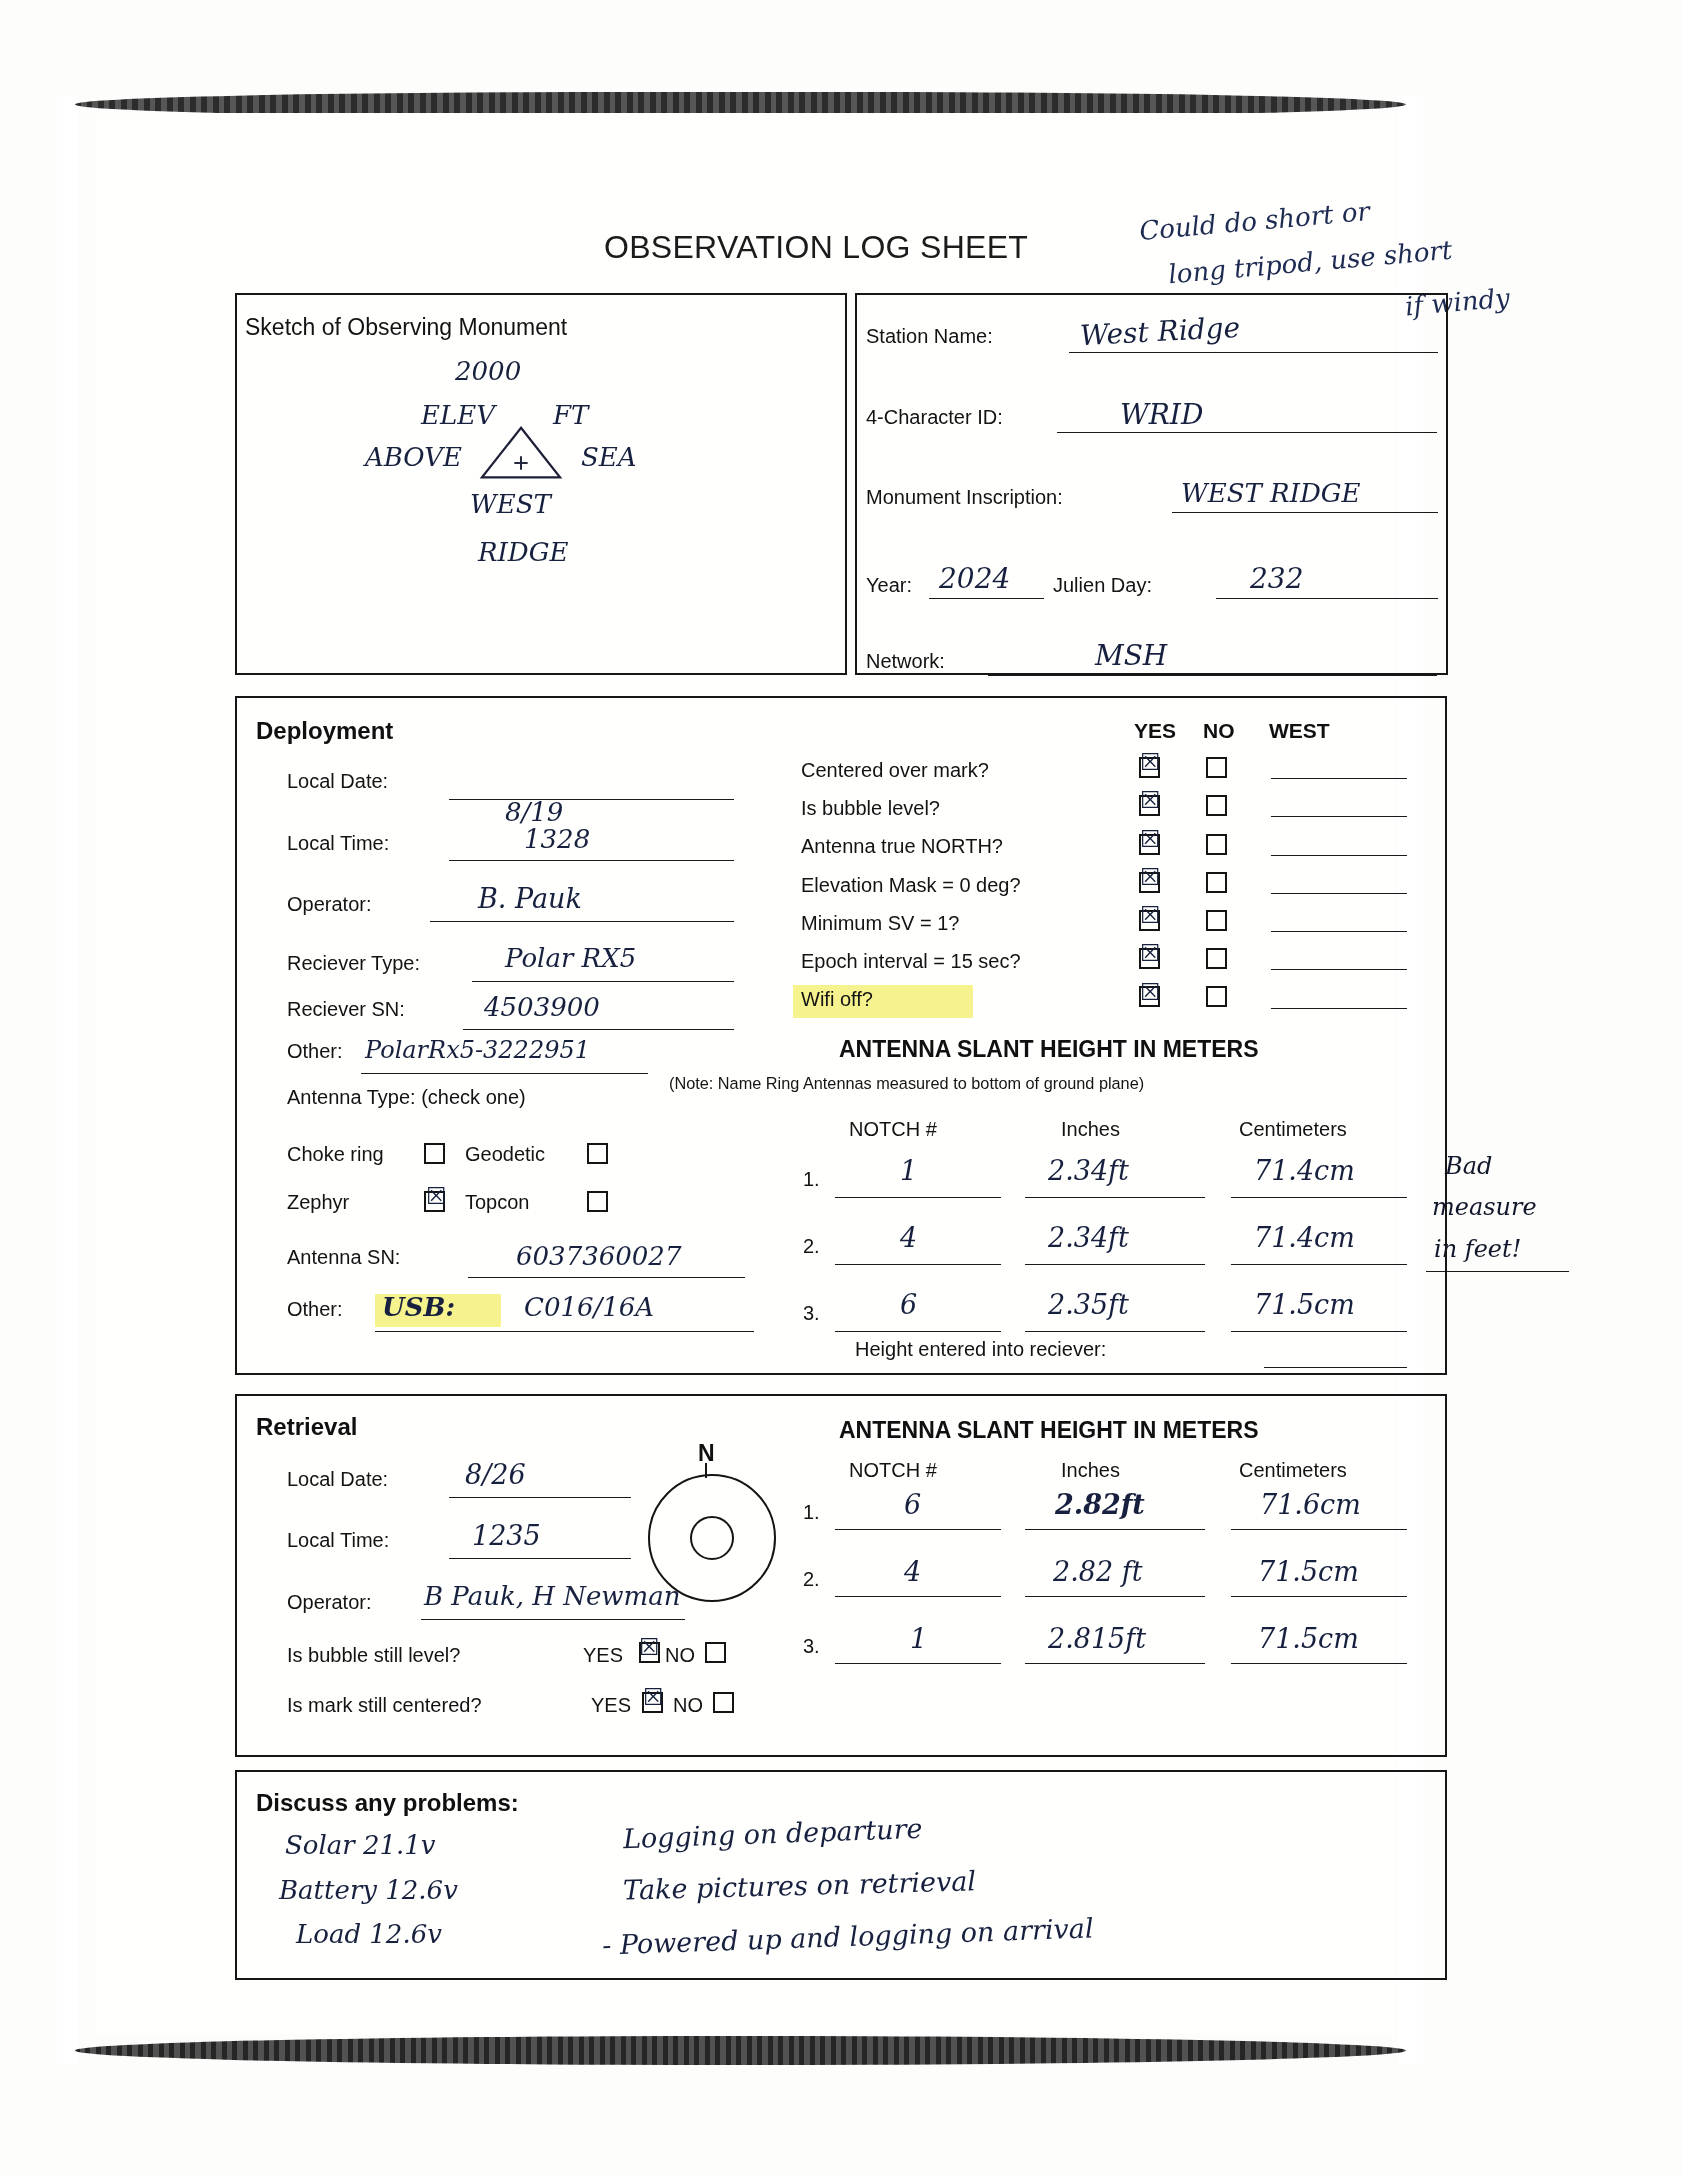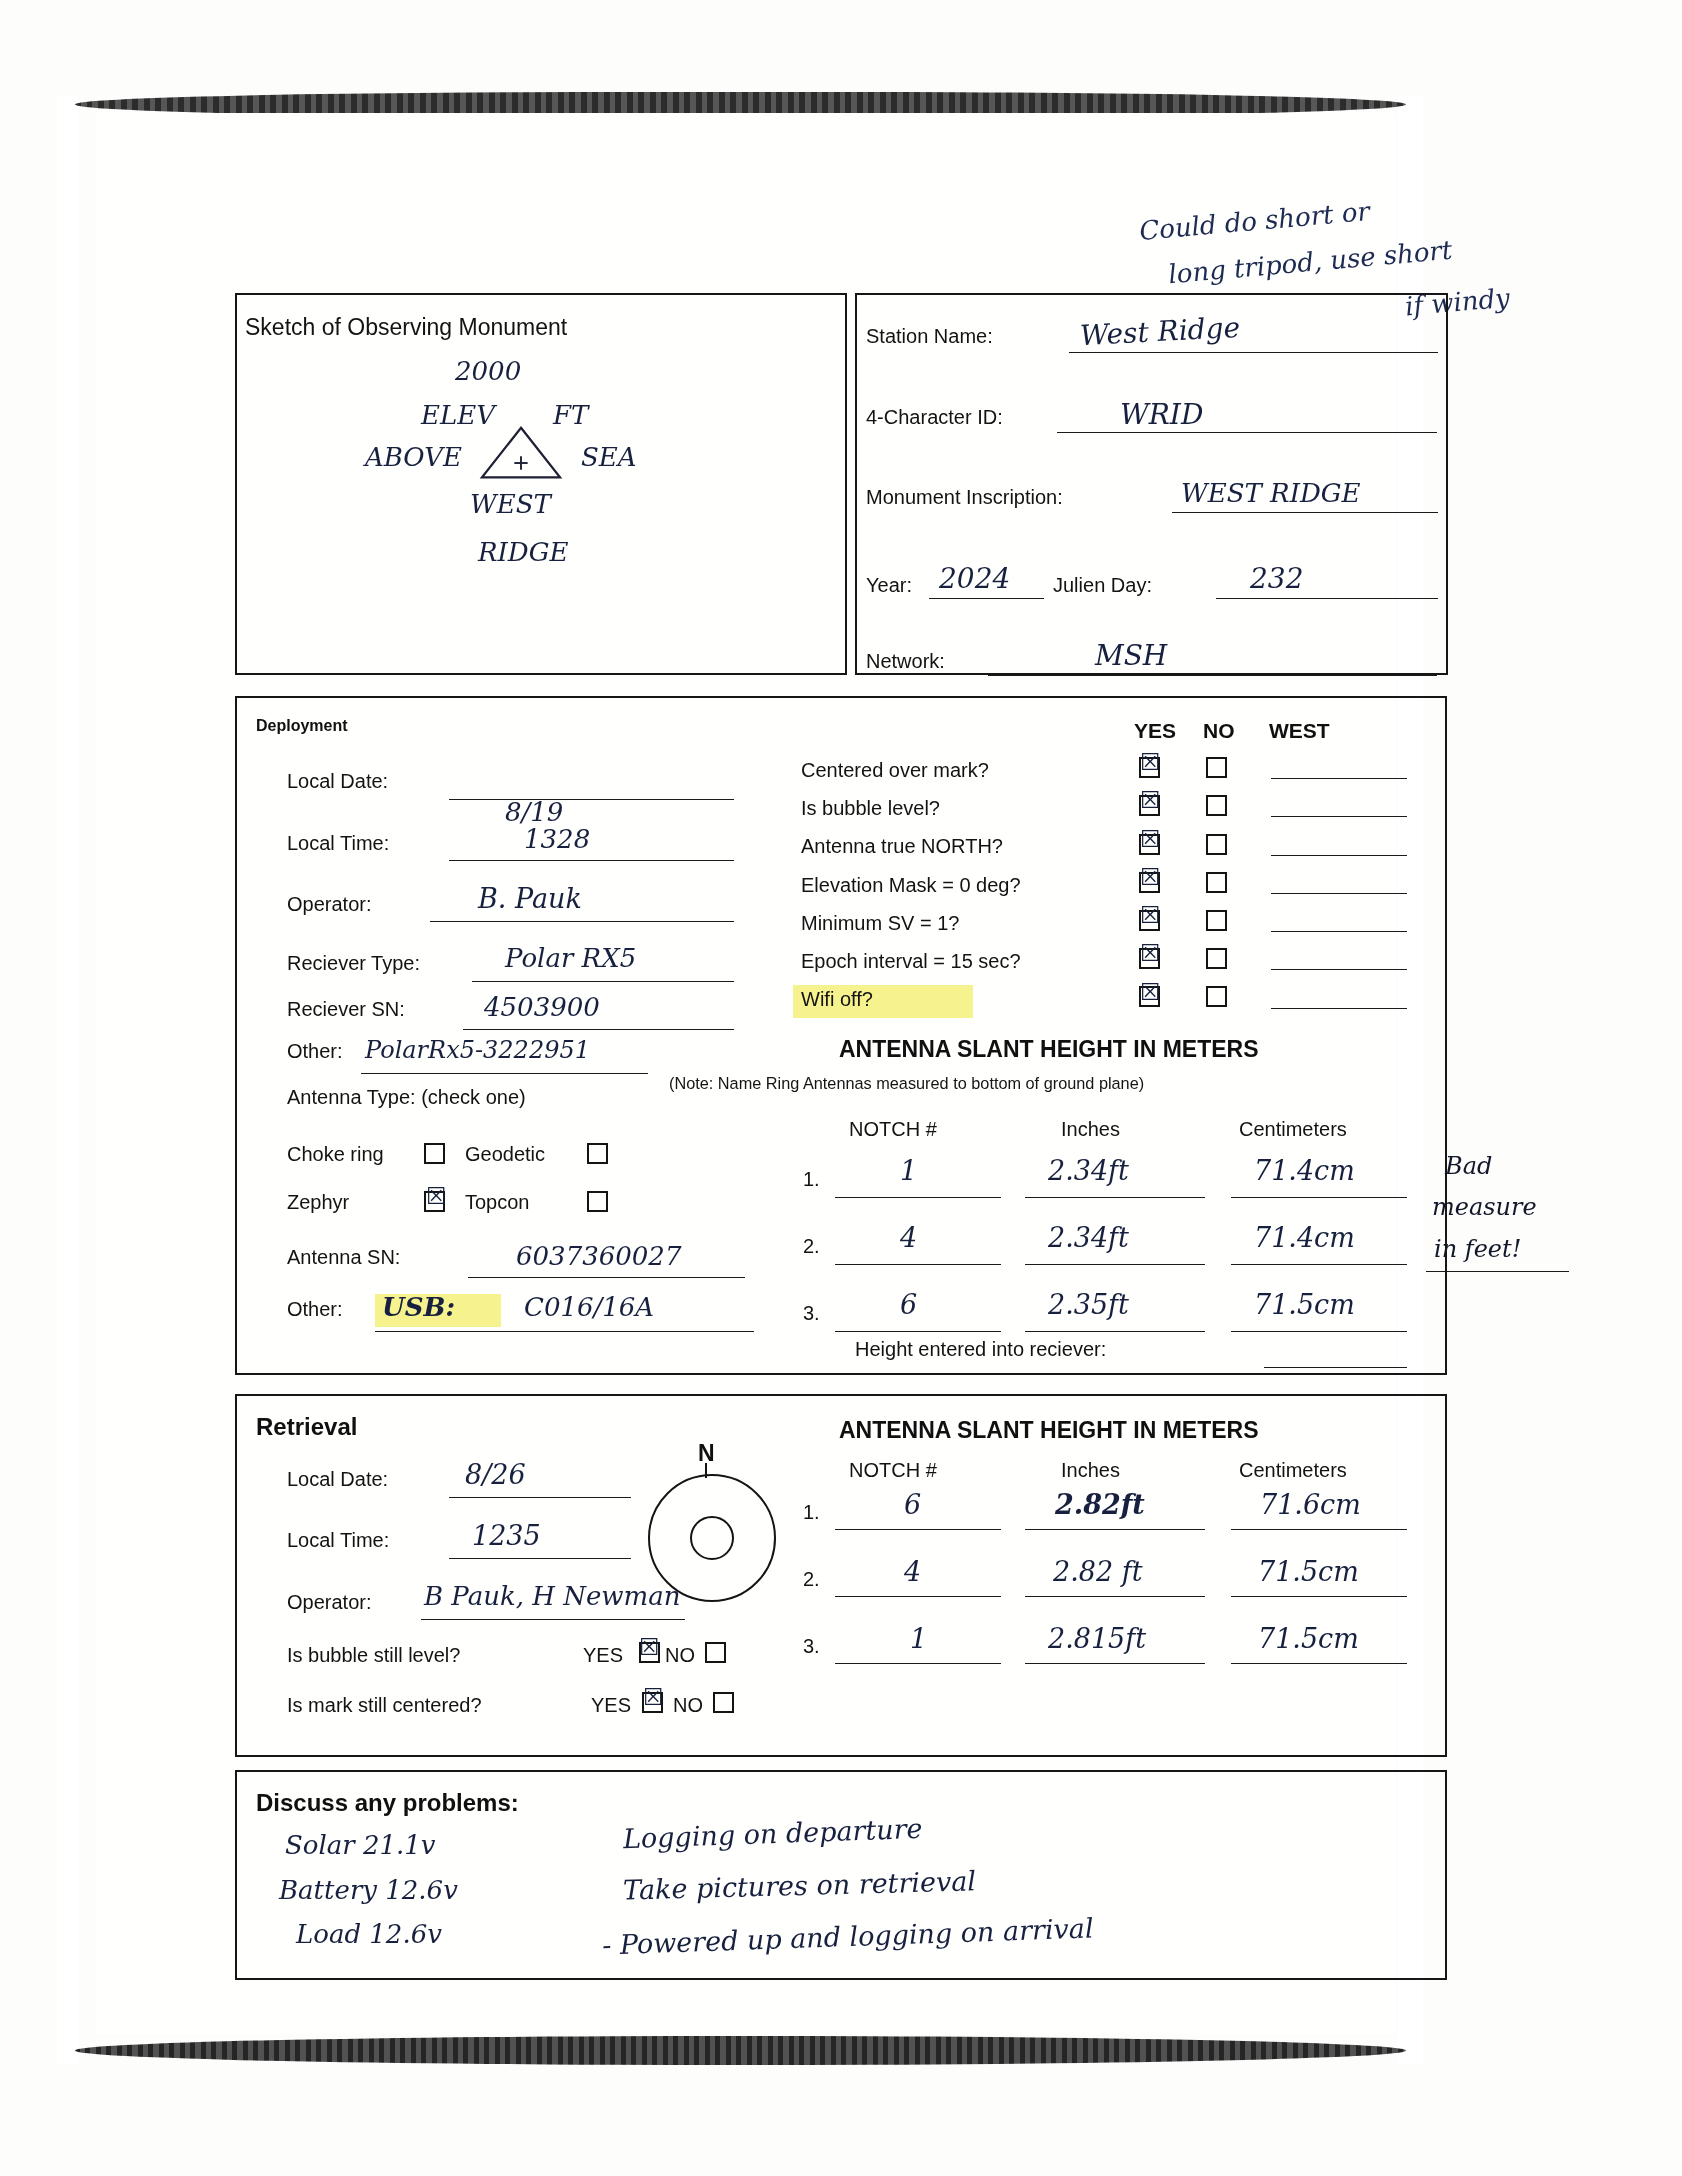--- a/index.html
+++ b/index.html
@@ -51,20 +51,21 @@
 
 <div class="page">
 
   <div class="scan-left"></div>
   <div class="scan-right"></div>
   <div class="scan-top"></div>
   <div class="scan-bottom"></div>
 
   <div class="sheet"></div>
 
+  <div class="title">OBSERVATION LOG SHEET</div>
 
   <div class="hw hw-p" style="left:1139px;top:206px;font-size:26px;transform:rotate(-5deg);">Could do short or</div>
   <div class="hw hw-p" style="left:1168px;top:247px;font-size:26px;transform:rotate(-5deg);">long tripod, use short</div>
   <div class="hw hw-p" style="left:1405px;top:287px;font-size:26px;transform:rotate(-5deg);">if windy</div>
 
   <div class="hw hw-dark" style="left:1445px;top:1152px;font-size:24px;">Bad</div>
   <div class="hw hw-dark" style="left:1432px;top:1193px;font-size:24px;">measure</div>
   <div class="hw hw-dark" style="left:1434px;top:1235px;font-size:24px;">in feet!</div>
   <div class="uline" style="left:1426px;top:1271px;width:143px;"></div>
 
@@ -105,21 +106,21 @@
 
   <div class="lbl" style="left:1053px;top:574px;">Julien Day:</div>
   <div class="uline" style="left:1216px;top:598px;width:222px;"></div>
   <div class="hw" style="left:1250px;top:562px;font-size:28px;">232</div>
 
   <div class="lbl" style="left:866px;top:650px;">Network:</div>
   <div class="uline" style="left:988px;top:675px;width:449px;"></div>
   <div class="hw" style="left:1095px;top:639px;font-size:28px;">MSH</div>
 
   <div class="box" style="left:235px;top:696px;width:1212px;height:679px;"></div>
-  <div class="lbl-b" style="left:256px;top:717px;font-size:16px;">Deployment</div>
+  <div class="lbl-b" style="left:256px;top:717px;font-size:24px;">Deployment</div>
 
   <div class="lbl" style="left:287px;top:770px;">Local Date:</div>
   <div class="uline" style="left:449px;top:799px;width:285px;"></div>
   <div class="hw" style="left:505px;top:763px;font-size:26px;margin-top:34px;">8/19</div>
 
   <div class="lbl" style="left:287px;top:832px;">Local Time:</div>
   <div class="uline" style="left:449px;top:860px;width:285px;"></div>
   <div class="hw" style="left:524px;top:824px;font-size:26px;">1328</div>
 
   <div class="lbl" style="left:287px;top:893px;">Operator:</div>

